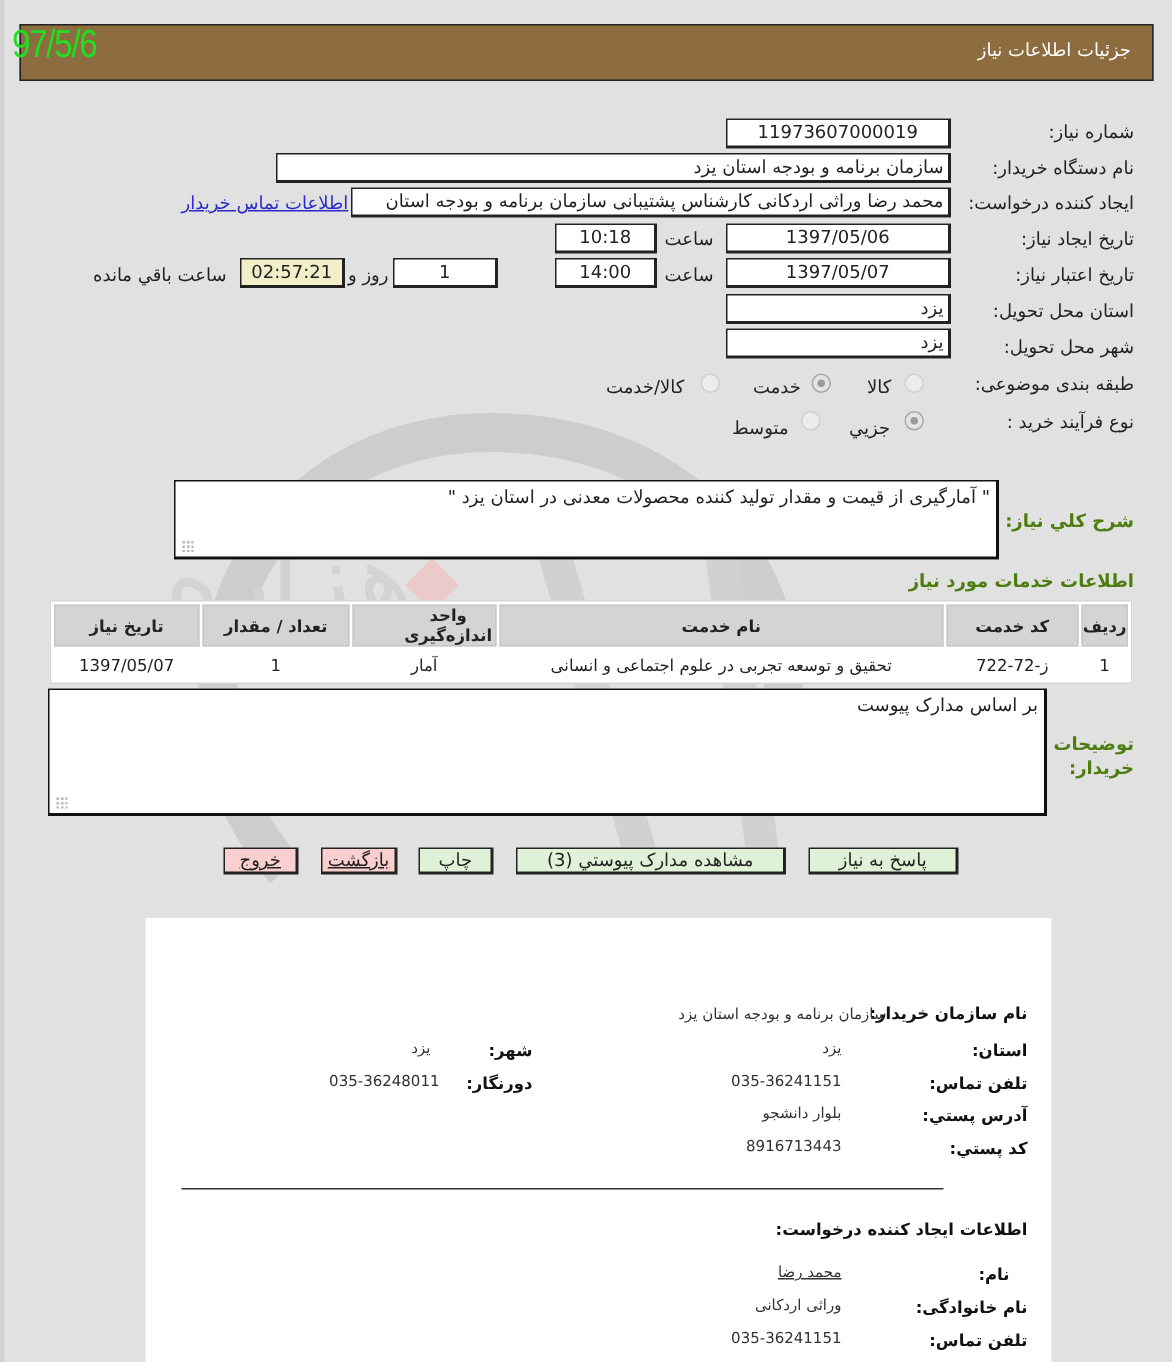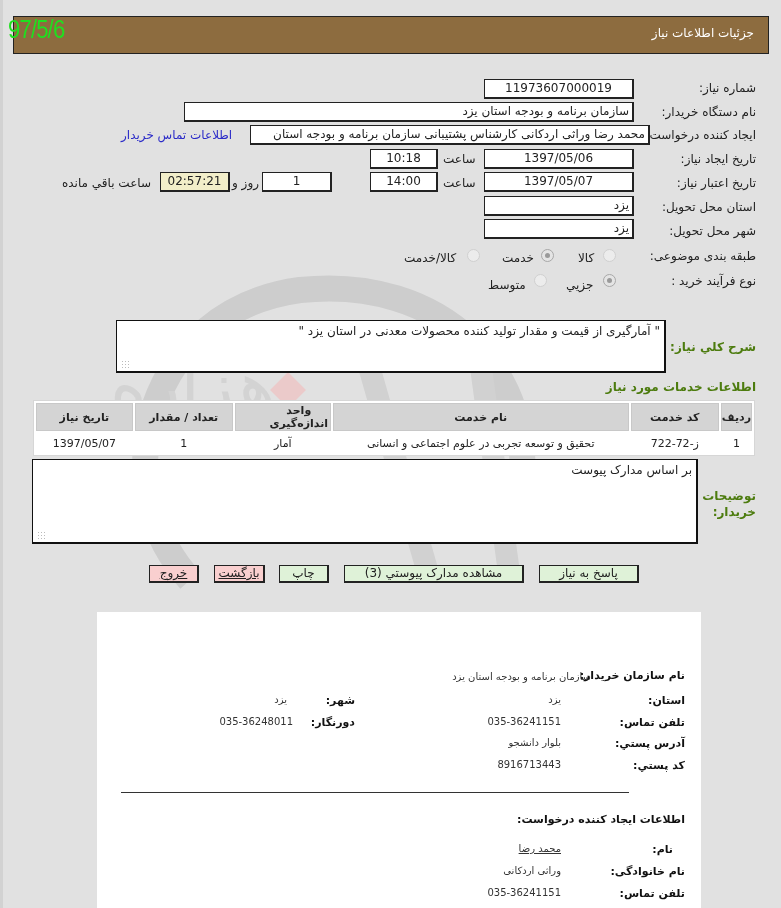--- a/index.html
+++ b/index.html
@@ -105,22 +105,22 @@
   <path d="M440 110 L 470 330" stroke="#c4c4c4" stroke-width="22"></path>
 </svg>
 
 <span class="label" style="right:25px;top:81px;">شماره نیاز:</span>
 <div class="field center" style="left:484px;top:79px;width:150px;">11973607000019</div>
 
 <span class="label" style="right:25px;top:105px;">نام دستگاه خریدار:</span>
 <div class="field rtl" style="left:184px;top:102px;width:450px;">سازمان برنامه و بودجه استان یزد</div>
 
 <span class="label" style="right:25px;top:128px;">ایجاد کننده درخواست:</span>
-<div class="field rtl" style="left:234px;top:125px;width:400px;margin-left:16px;">محمد رضا وراثی اردکانی کارشناس پشتیبانی سازمان برنامه و بودجه استان</div>
-<span class="link" style="left:121px;top:128px;">اطلاعات تماس خریدار</span>
+<div class="field rtl" style="left:234px;top:125px;width:400px;">محمد رضا وراثی اردکانی کارشناس پشتیبانی سازمان برنامه و بودجه استان</div>
+<span class="link" style="left:121px;top:128px;text-decoration:underline;">اطلاعات تماس خریدار</span>
 
 <span class="label" style="right:25px;top:152px;">تاریخ ایجاد نیاز:</span>
 <div class="field center" style="left:484px;top:149px;width:150px;">1397/05/06</div>
 <span class="label" style="left:443px;top:152px;">ساعت</span>
 <div class="field center" style="left:370px;top:149px;width:68px;">10:18</div>
 
 <span class="label" style="right:25px;top:176px;">تاریخ اعتبار نیاز:</span>
 <div class="field center" style="left:484px;top:172px;width:150px;">1397/05/07</div>
 <span class="label" style="left:443px;top:176px;">ساعت</span>
 <div class="field center" style="left:370px;top:172px;width:68px;">14:00</div>

